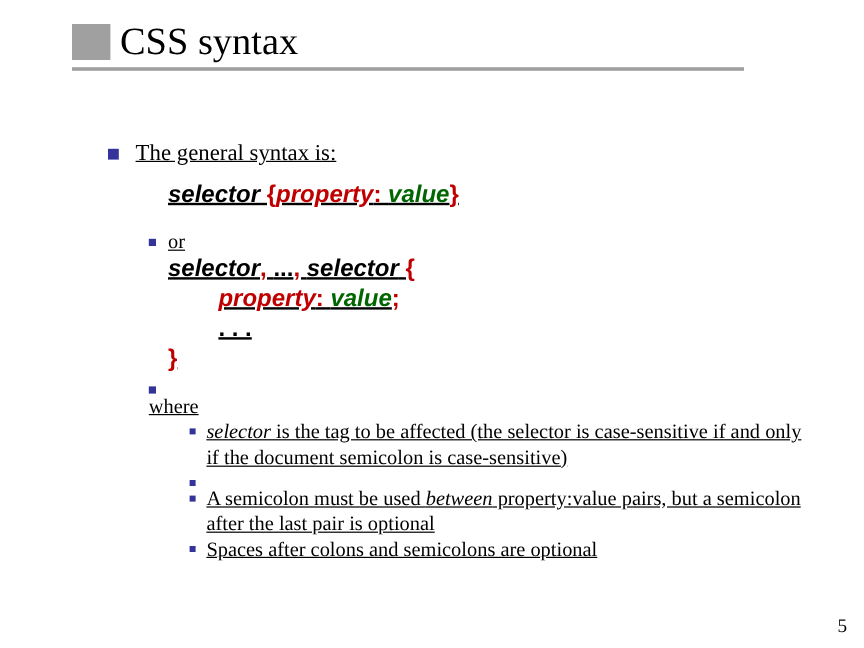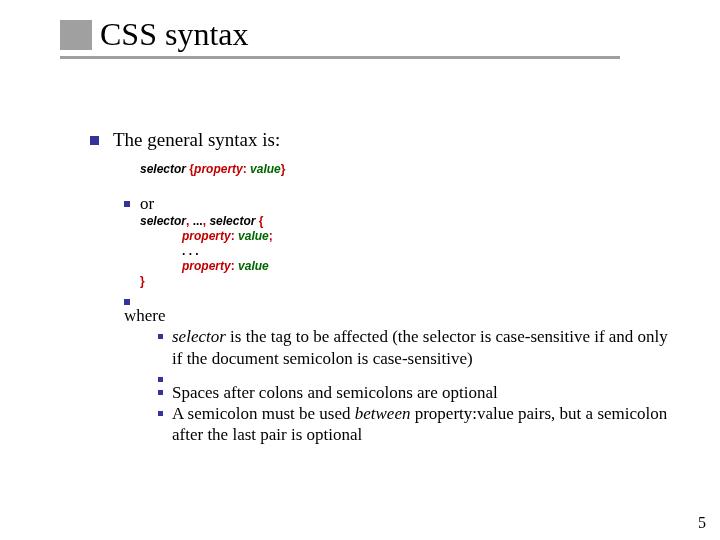--- a/index.html
+++ b/index.html
@@ -43,44 +43,45 @@
   .title-underline {
     position: absolute;
     left: 0;
     top: 40px;
     width: 560px;
     height: 3px;
     background: #a0a0a0;
   }
   .body {
     position: absolute;
-    top: 128px;
+    top: 116px;
     left: 90px;
     right: 40px;
     font-size: 19px;
     line-height: 1.25;
+    text-decoration: underline;
   }
   .bul {
     display: flex;
     align-items: flex-start;
   }
   .sq {
     flex: 0 0 auto;
     display: inline-block;
     background: #333399;
   }
   .sq1 { width: 9px; height: 9px; margin-top: 8px; margin-right: 14px; }
   .sq2 { width: 6px; height: 6px; margin-top: 8px; margin-right: 10px; }
   .sq3 { width: 5px; height: 5px; margin-top: 8px; margin-right: 9px; }
   .lvl2 { margin-left: 34px; font-size: 17px; }
   .lvl3 { margin-left: 34px; font-size: 17px; }
   .code {
     font-family: Verdana, Geneva, sans-serif;
     font-weight: 700;
-    font-size: 12px;
+    font-size: 20px;
   }
   .code .sel { font-style: italic; color: #000; }
   .code .prop { font-style: italic; color: #c00000; }
   .code .val  { font-style: italic; color: #006600; }
   .code .pun  { color: #c00000; }
   .code .dots { color: #000; font-style: normal;}
   .codeblock { margin-left: 16px; }
   .codeblock .indent { margin-left: 42px; }
   .it { font-style: italic; }
   .pagenum {
@@ -121,23 +122,20 @@
 
     <div class="lvl2">
       <div class="codeblock code">
         <div>
           <span class="sel">selector</span><span class="pun">, </span><span class="dots">...</span><span class="pun">, </span><span class="sel">selector</span><span class="pun"> {</span>
         </div>
         <div class="indent">
           <span class="prop">property</span><span class="pun">: </span><span class="val">value</span><span class="pun">;</span>
         </div>
         <div class="indent dots">. . .</div>
-        <div class="indent">
-          <span class="prop">property</span><span class="pun">: </span><span class="val">value</span>
-        </div>
         <div class="pun">}</div>
       </div>
     </div>
 
     <div class="bul lvl2" style="margin-top:2px;flex-direction:column;">
       <span class="sq sq2"></span>
       <span>where</span>
     </div>
 
     <div class="lvl2">
@@ -145,26 +143,26 @@
         <span class="sq sq3"></span>
         <span>
           <span class="it">selector</span><span> is the tag to be affected (the selector is case-sensitive if and only if the document semicolon is case-sensitive)</span>
         </span>
       </div>
       <div class="bul lvl3">
         <span class="sq sq3"></span>
       </div>
       <div class="bul lvl3">
         <span class="sq sq3"></span>
-        <span>Spaces after colons and semicolons are optional</span>
+        <span>
+          <span>A semicolon must be used </span><span class="it">between</span><span> property:value pairs, but a semicolon after the last pair is optional</span>
+        </span>
       </div>
       <div class="bul lvl3">
         <span class="sq sq3"></span>
-        <span>
-          <span>A semicolon must be used </span><span class="it">between</span><span> property:value pairs, but a semicolon after the last pair is optional</span>
-        </span>
+        <span>Spaces after colons and semicolons are optional</span>
       </div>
     </div>
 
   </div>
 
   <div class="pagenum">5</div>
 </div>
 
 </body></html>

